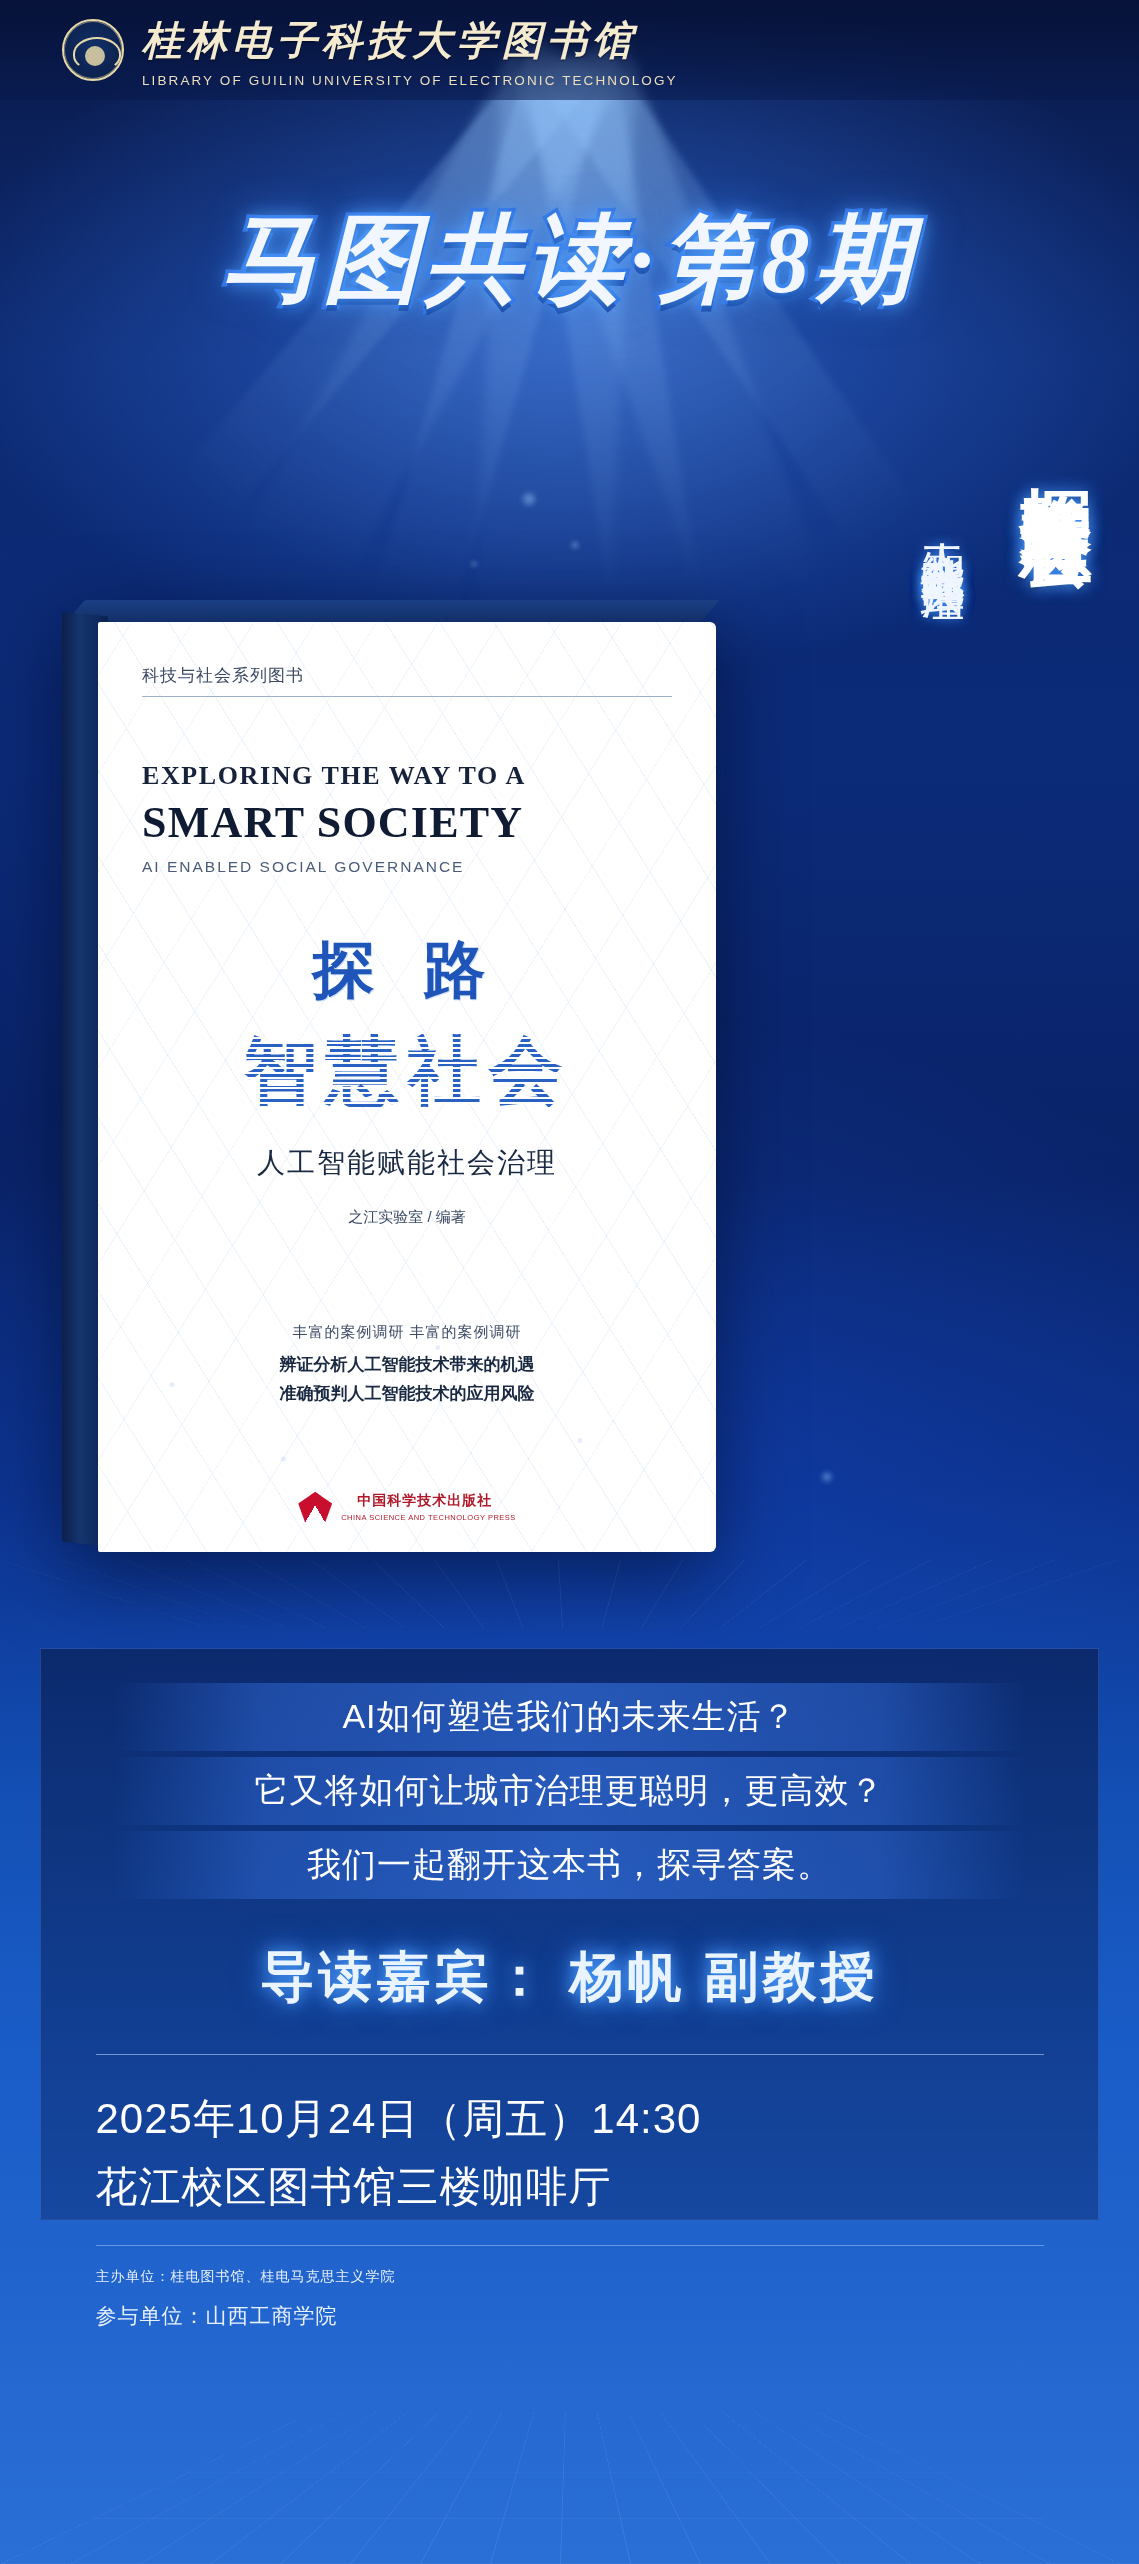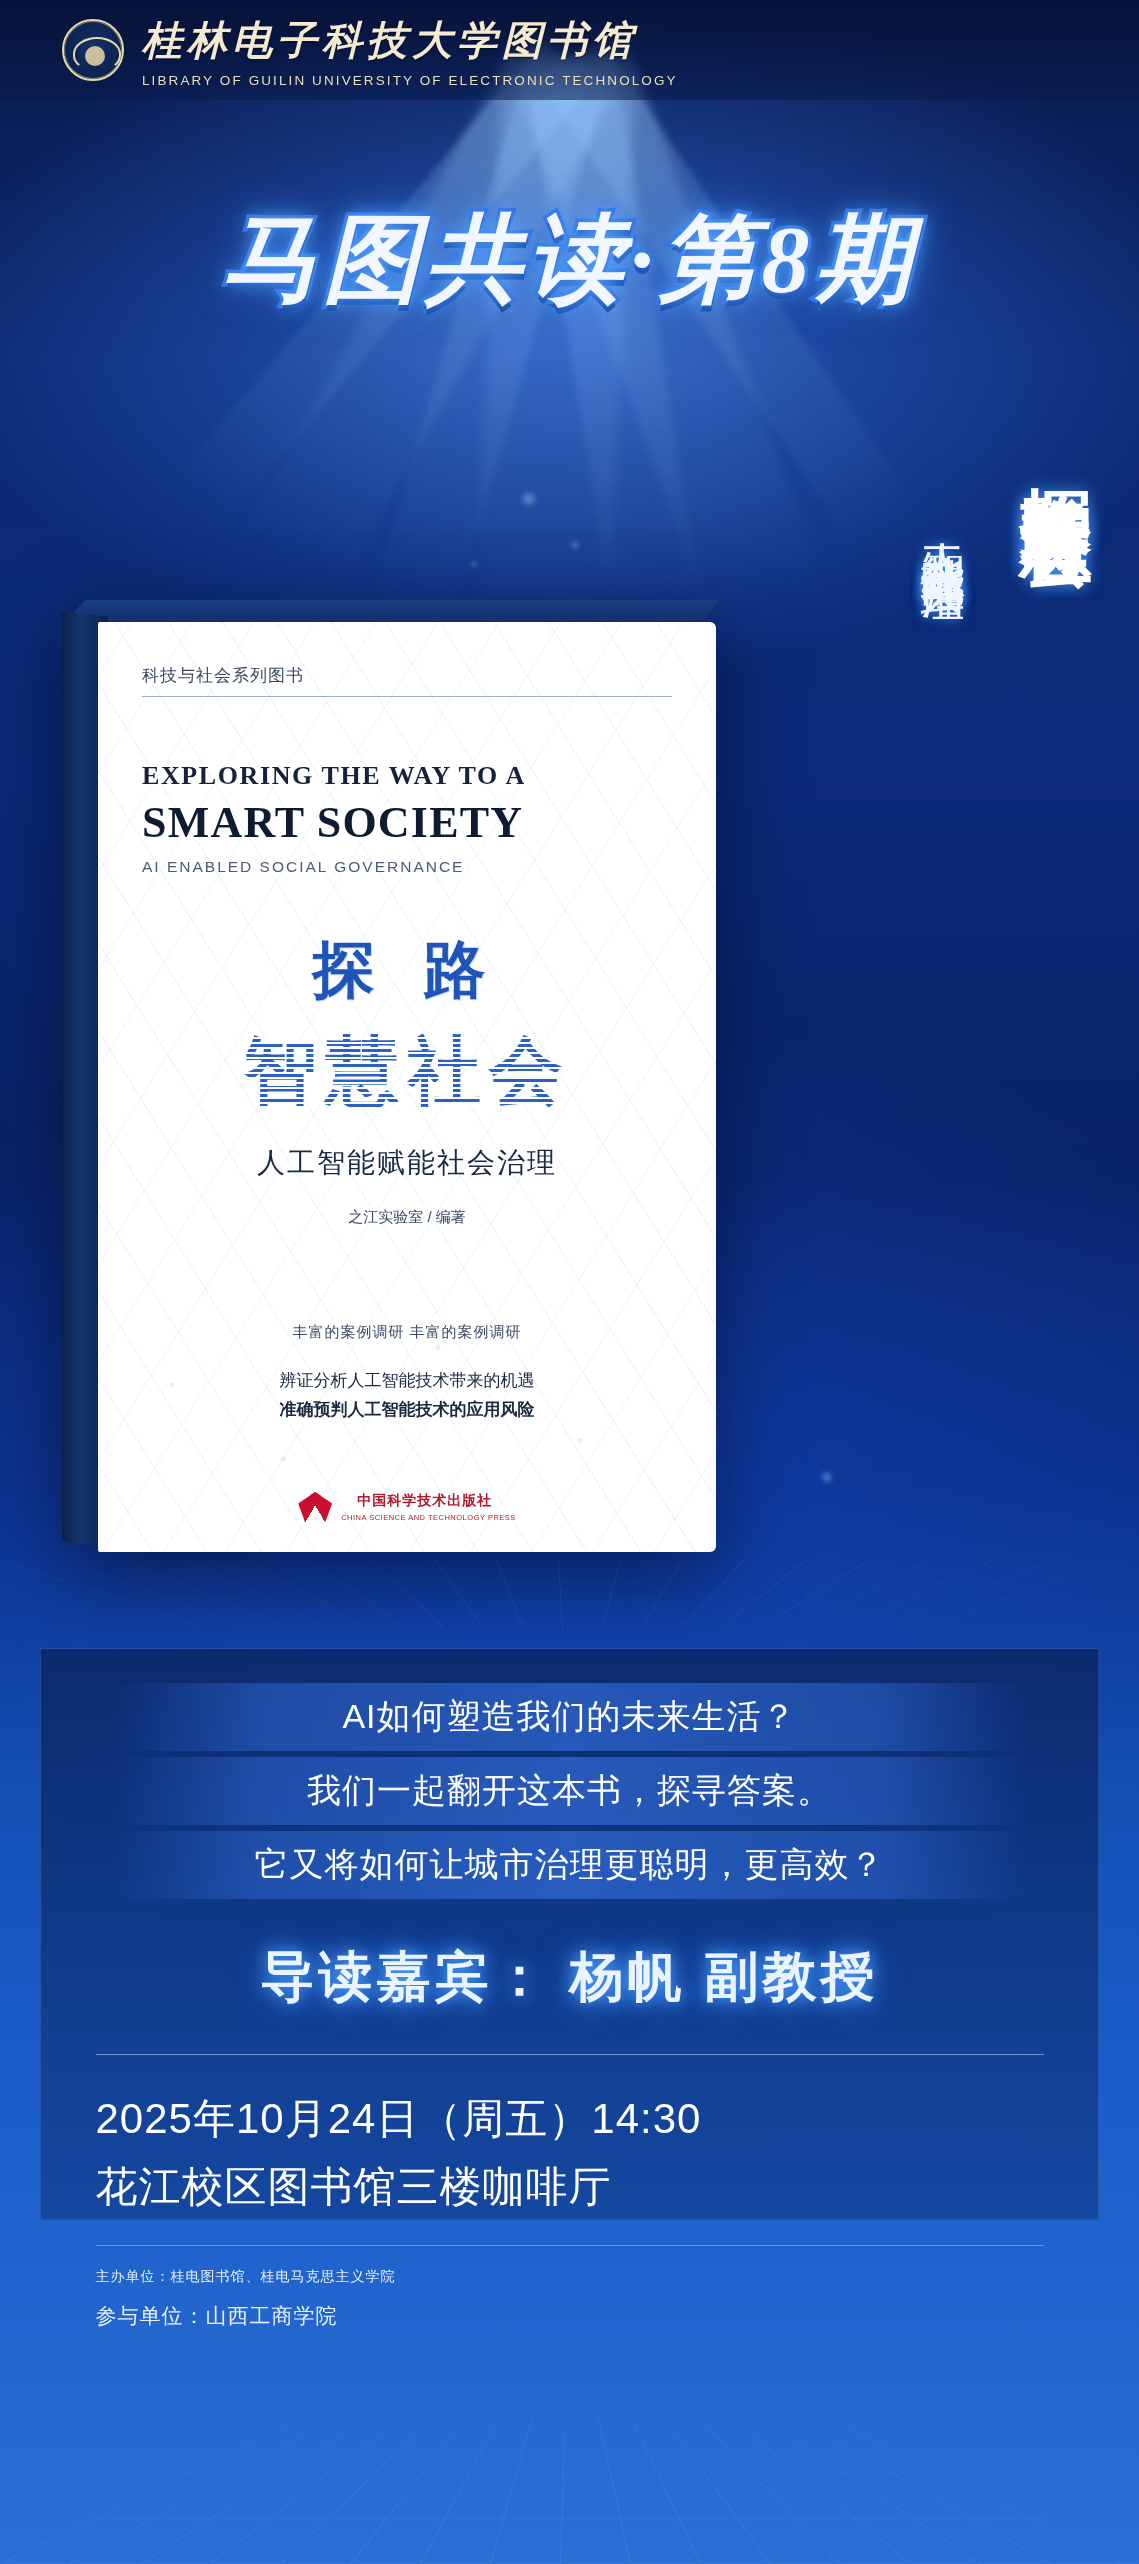--- a/index.html
+++ b/index.html
@@ -239,21 +239,21 @@
   .c-en2 { margin-top: 6px; font-family: "Liberation Serif", serif; font-weight: bold; font-size: 44px; letter-spacing: 1.2px; color: #0f1b33; }
   .c-en3 { margin-top: 10px; font-size: 15.5px; letter-spacing: 2px; color: #4b5c78; }
   .c-cn1 { margin-top: 52px; font-family: "Liberation Sans", sans-serif; font-weight: bold; font-size: 62px; letter-spacing: 16px; color: #1f55b8; text-align: center; text-shadow: 1px 1px 0 rgba(120,170,240,0.4); }
   .c-cn2 { margin-top: 10px; font-family: "Liberation Sans", sans-serif; font-weight: bold; font-size: 74px; letter-spacing: 8px; color: #2a62c4; text-align: center;
            background: repeating-linear-gradient(0deg, #2a62c4 0 3px, rgba(255,255,255,0.85) 3px 5px);
            -webkit-background-clip: text; background-clip: text; -webkit-text-fill-color: transparent; }
   .c-cn3 { margin-top: 22px; text-align: center; font-size: 28px; letter-spacing: 2px; color: #1b2a44; }
   .c-author { margin-top: 26px; text-align: center; font-size: 15px; color: #3a4a64; }
   .c-points { margin-top: 96px; text-align: center; }
   .c-p1 { font-size: 15px; color: #3d4c66; letter-spacing: 1px; }
-  .c-p2 { margin-top: 27px; font-size: 17px; font-weight: normal; color: #1a2942; }
+  .c-p2 { margin-top: 11px; font-size: 17px; font-weight: bold; color: #1a2942; }
   .c-p3 { margin-top: 6px; font-size: 17px; font-weight: bold; color: #1a2942; }
   .c-pub {
     position: absolute; left: 50%; transform: translateX(-50%);
     bottom: 30px; display: flex; align-items: center; gap: 9px;
   }
   .pub-mark {
     width: 34px; height: 30px;
     background:
       linear-gradient(120deg, #c8102e 0 48%, rgba(0,0,0,0) 48%),
       linear-gradient(-120deg, #c8102e 0 48%, rgba(0,0,0,0) 48%);
@@ -370,22 +370,22 @@
         <div>
           <div class="pub-txt-cn">中国科学技术出版社</div>
           <div class="pub-txt-en">CHINA SCIENCE AND TECHNOLOGY PRESS</div>
         </div>
       </div>
     </div>
   </div>
 
   <div class="panel">
     <div class="qline q1">AI如何塑造我们的未来生活？</div>
+    <div class="qline q2">它又将如何让城市治理更聪明，更高效？</div>
     <div class="qline q3">我们一起翻开这本书，探寻答案。</div>
-    <div class="qline q2">它又将如何让城市治理更聪明，更高效？</div>
     <div class="guest">导读嘉宾： 杨帆 副教授</div>
     <div class="divider"></div>
     <div class="dt">2025年10月24日（周五）14:30</div>
     <div class="loc">花江校区图书馆三楼咖啡厅</div>
     <div class="divider2"></div>
     <div class="org">主办单位：桂电图书馆、桂电马克思主义学院</div>
     <div class="org2">参与单位：山西工商学院</div>
   </div>
 
 </div>

